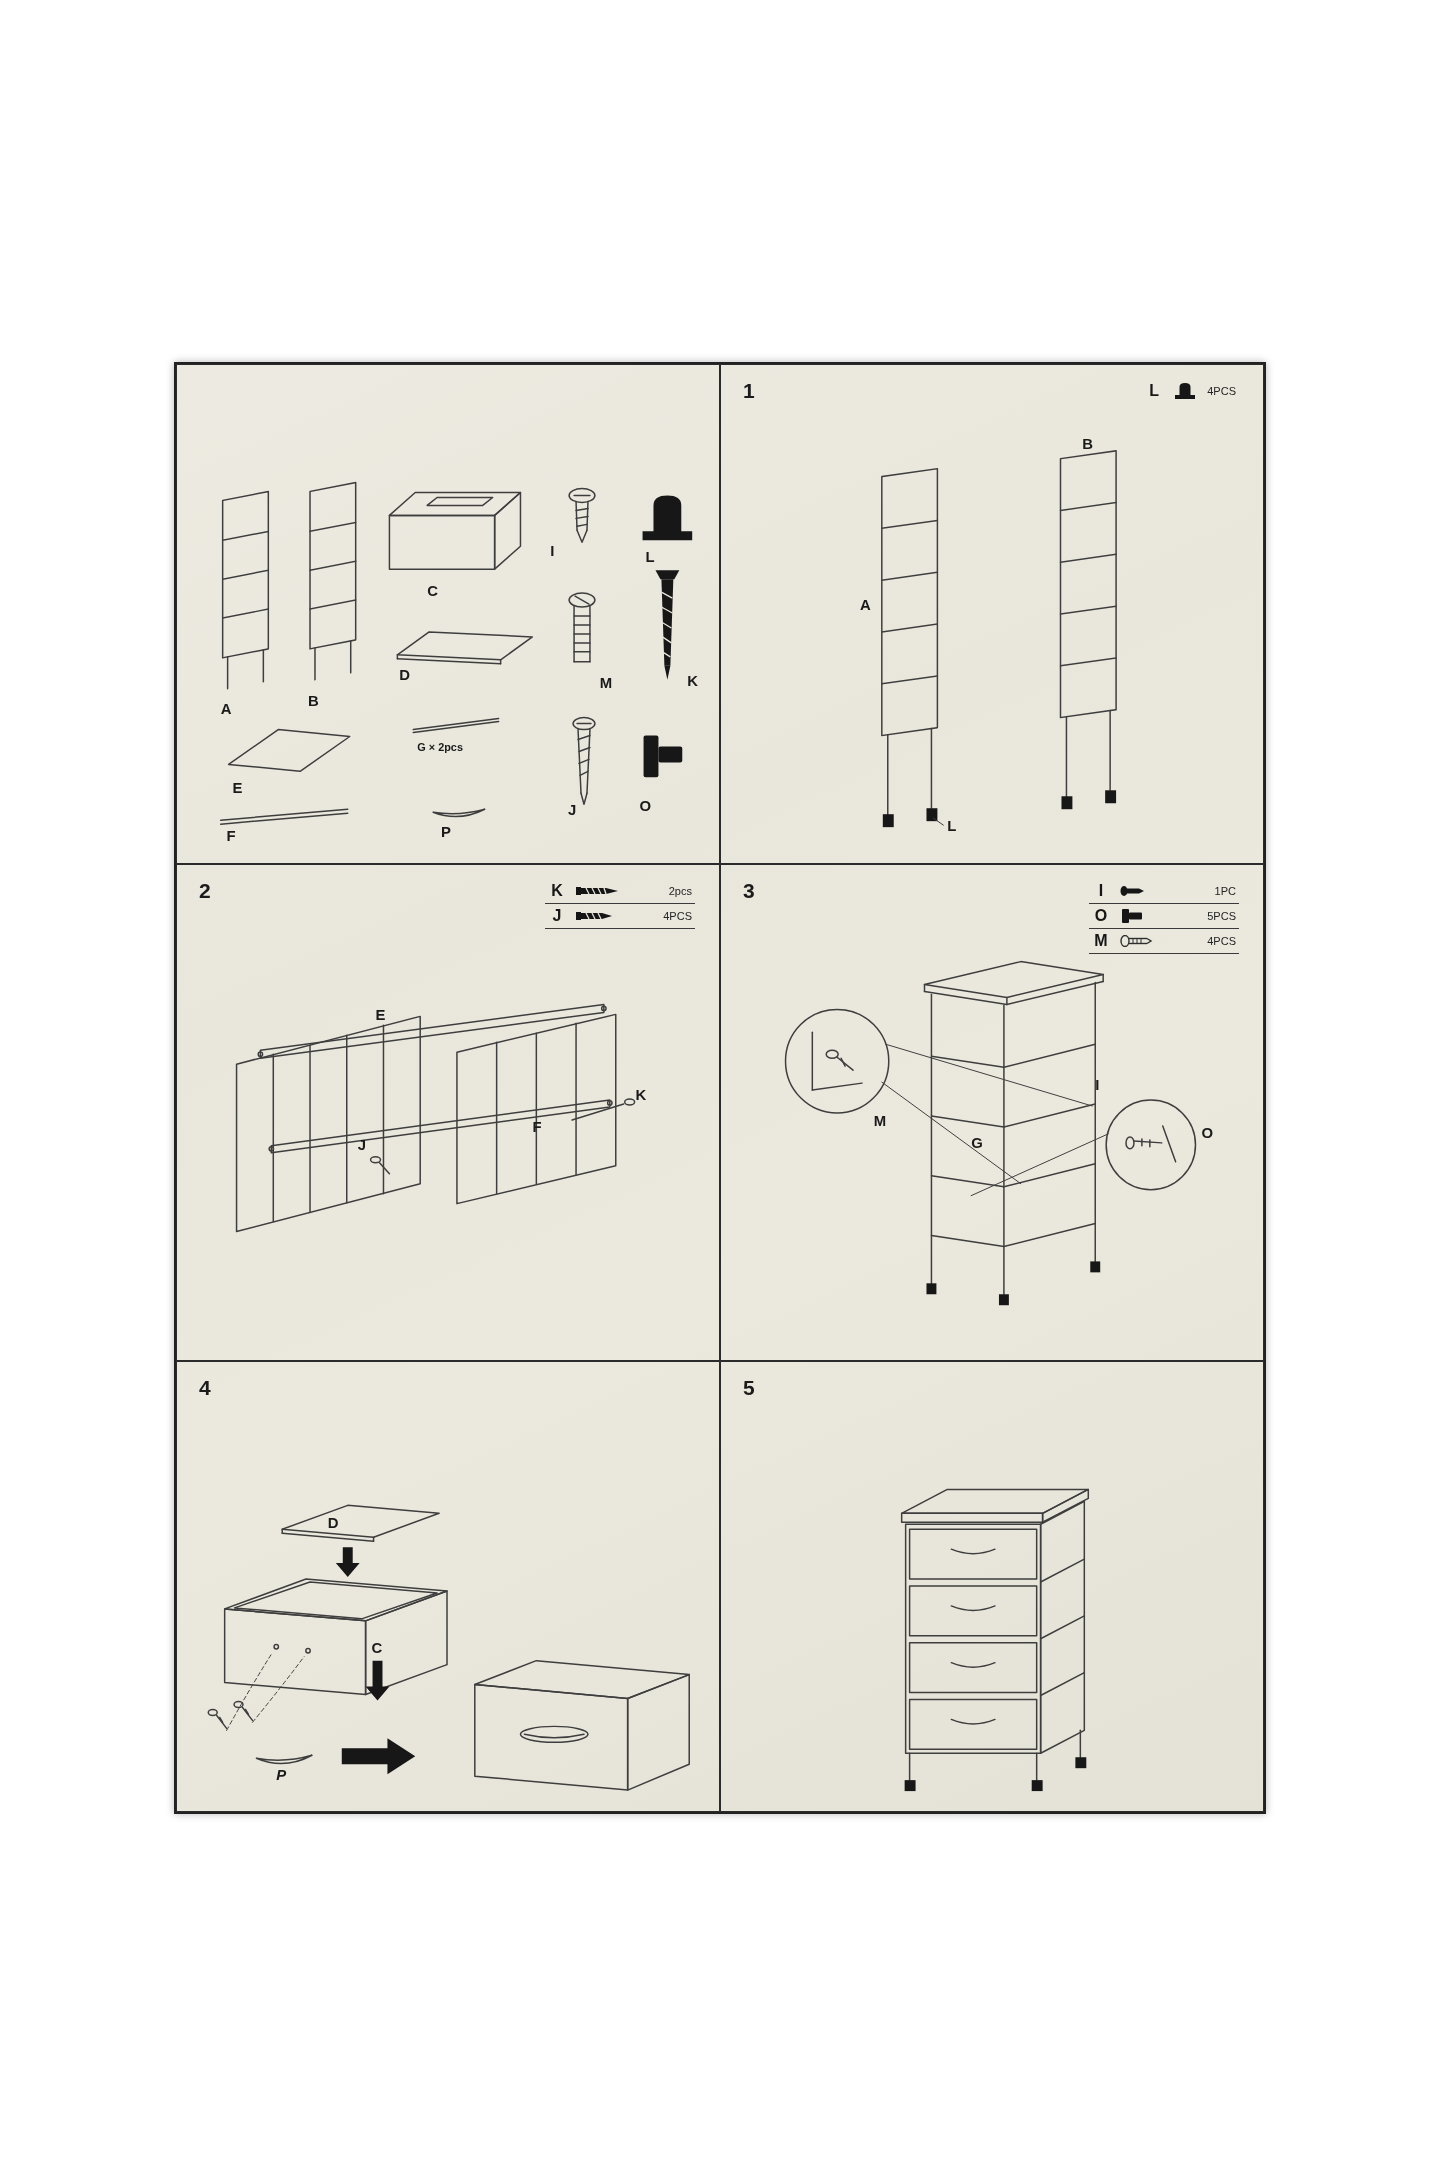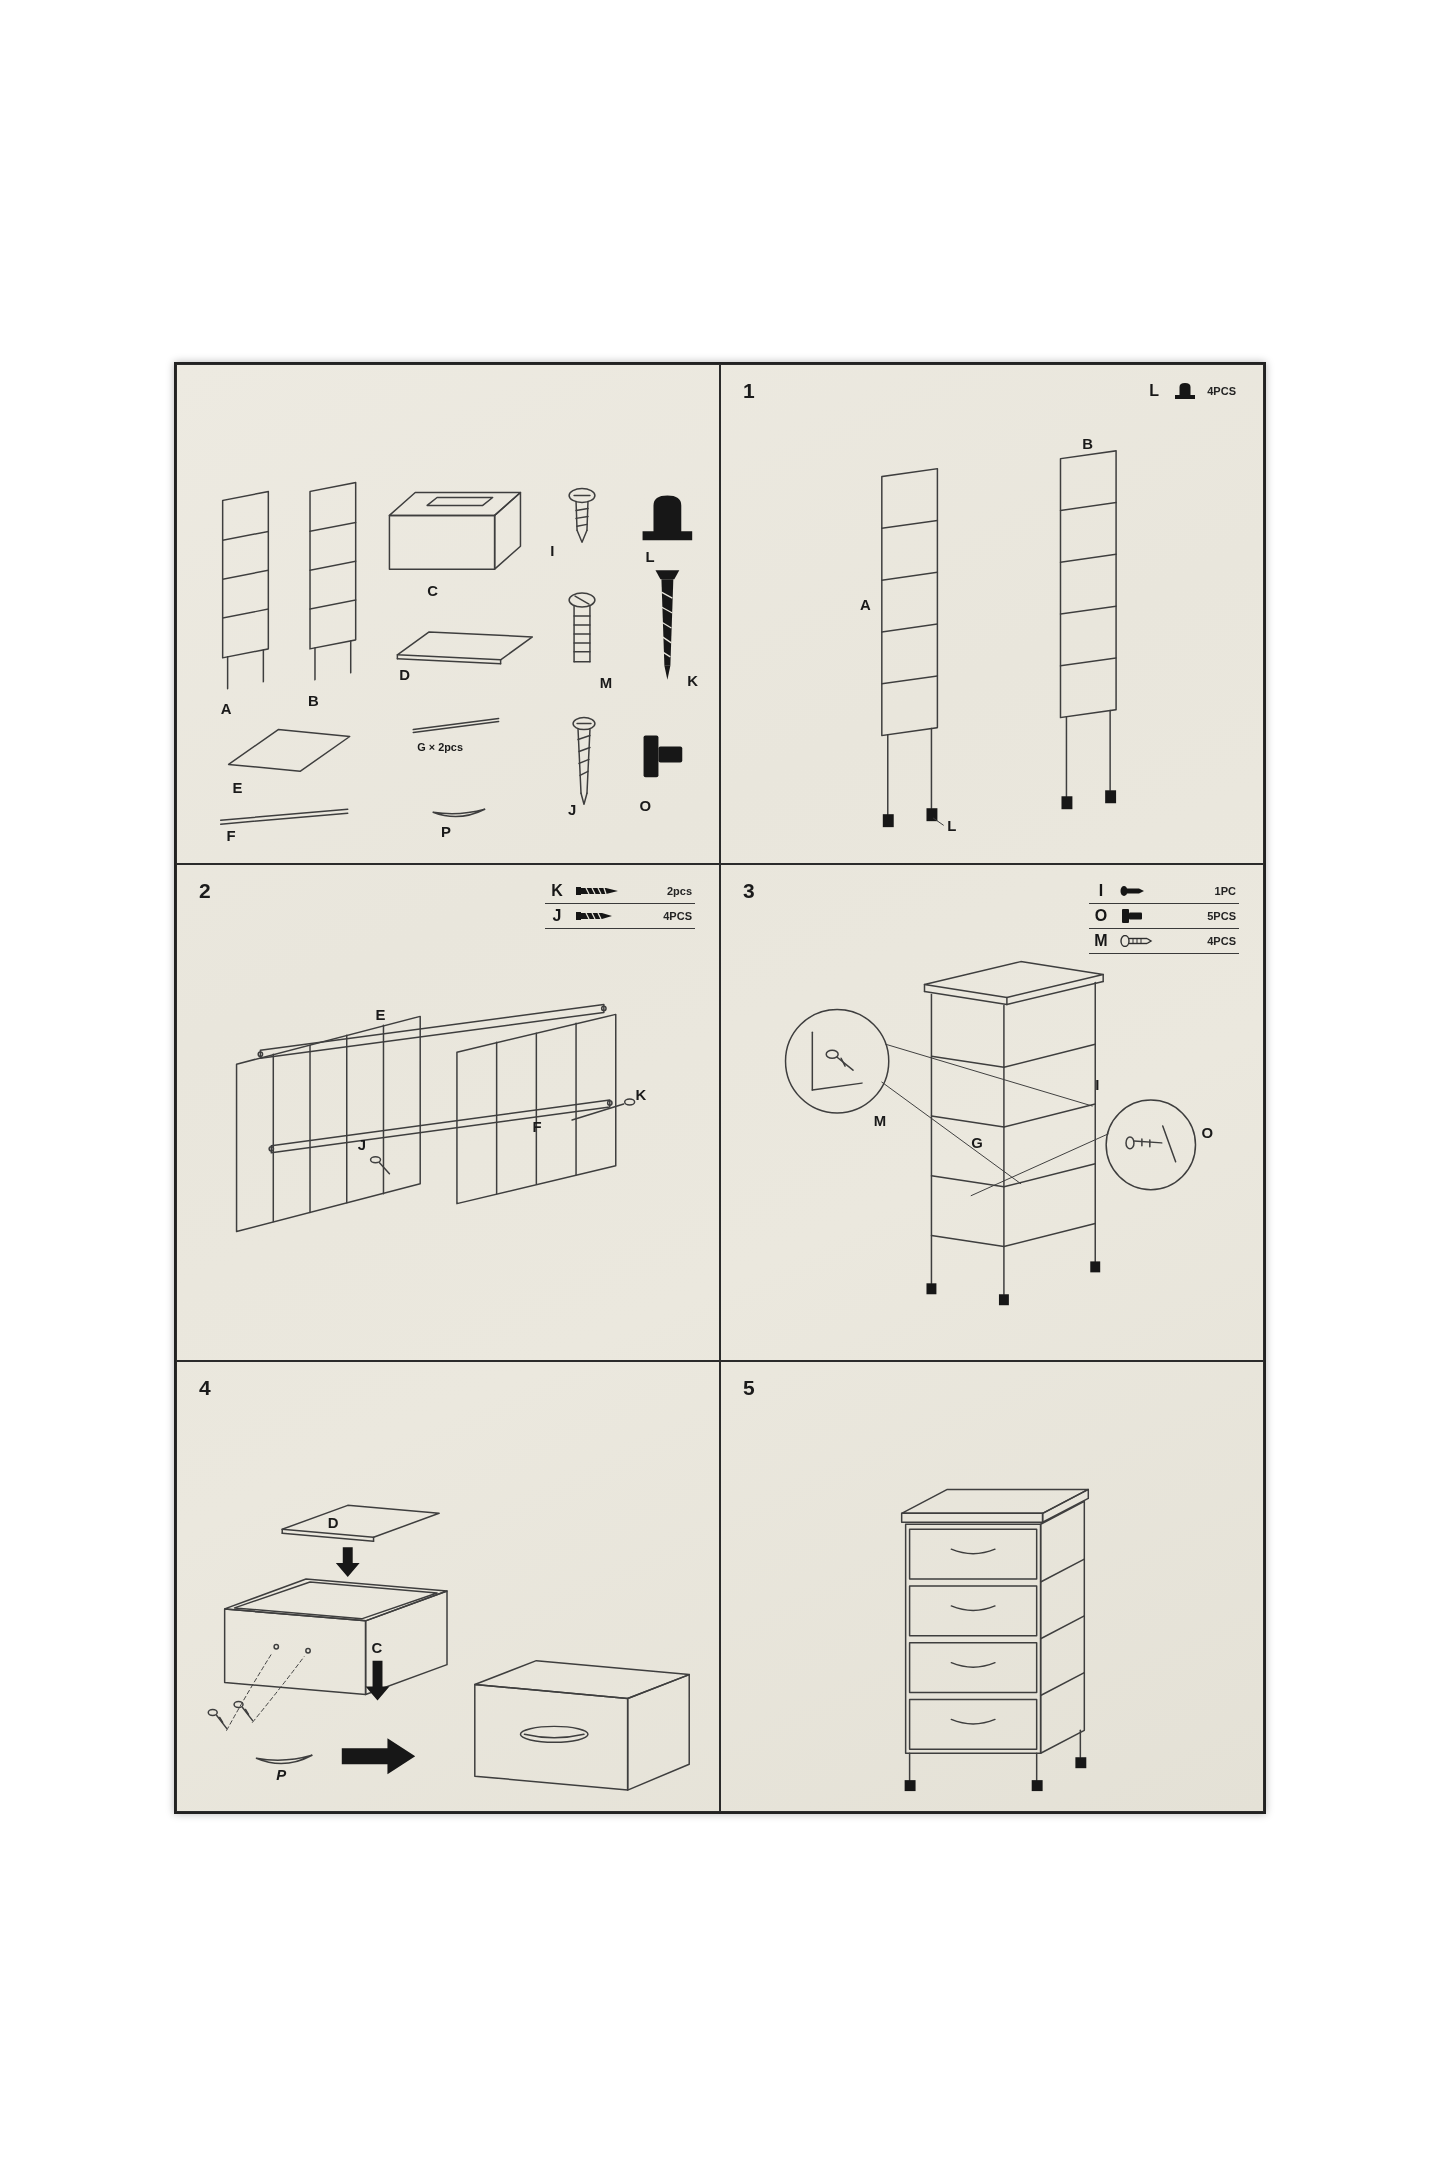--- a/index.html
+++ b/index.html
@@ -28,21 +28,21 @@
     position:absolute; top:14px; right:24px; z-index:2;
     display:flex; flex-direction:column;
   }
   .legend-row {
     display:flex; align-items:center; gap:10px;
     padding:3px 3px; border-bottom:1.5px solid #3a3a3a;
     min-width:150px;
   }
   .legend-row.no-rule { border-bottom:none; min-width:0; }
   .legend-part { font-weight:bold; font-size:16px; color:#161616; width:18px; text-align:center; }
-  .legend-qty { font-size:11px; font-weight:bold; color:#242424; margin-left:auto; }
+  .legend-qty { font-size:11px; font-weight:normal; color:#242424; margin-left:auto; }
   .licon { display:inline-flex; align-items:center; }
 
   svg .ln  { fill:none; stroke:#3e3e3e; stroke-width:1.5; stroke-linejoin:round; stroke-linecap:round; }
   svg .lnt { stroke-width:1; }
   svg .blk { fill:#171717; stroke:none; }
   svg .wln { fill:none; stroke:#e9e6dc; stroke-width:1.3; }
   svg .dash{ stroke-dasharray:4 3; }
   svg text { fill:#1a1a1a; font-family:"Liberation Sans",sans-serif; font-size:15px; font-weight:bold; }
   svg text.sm { font-size:11px; }
 </style>

